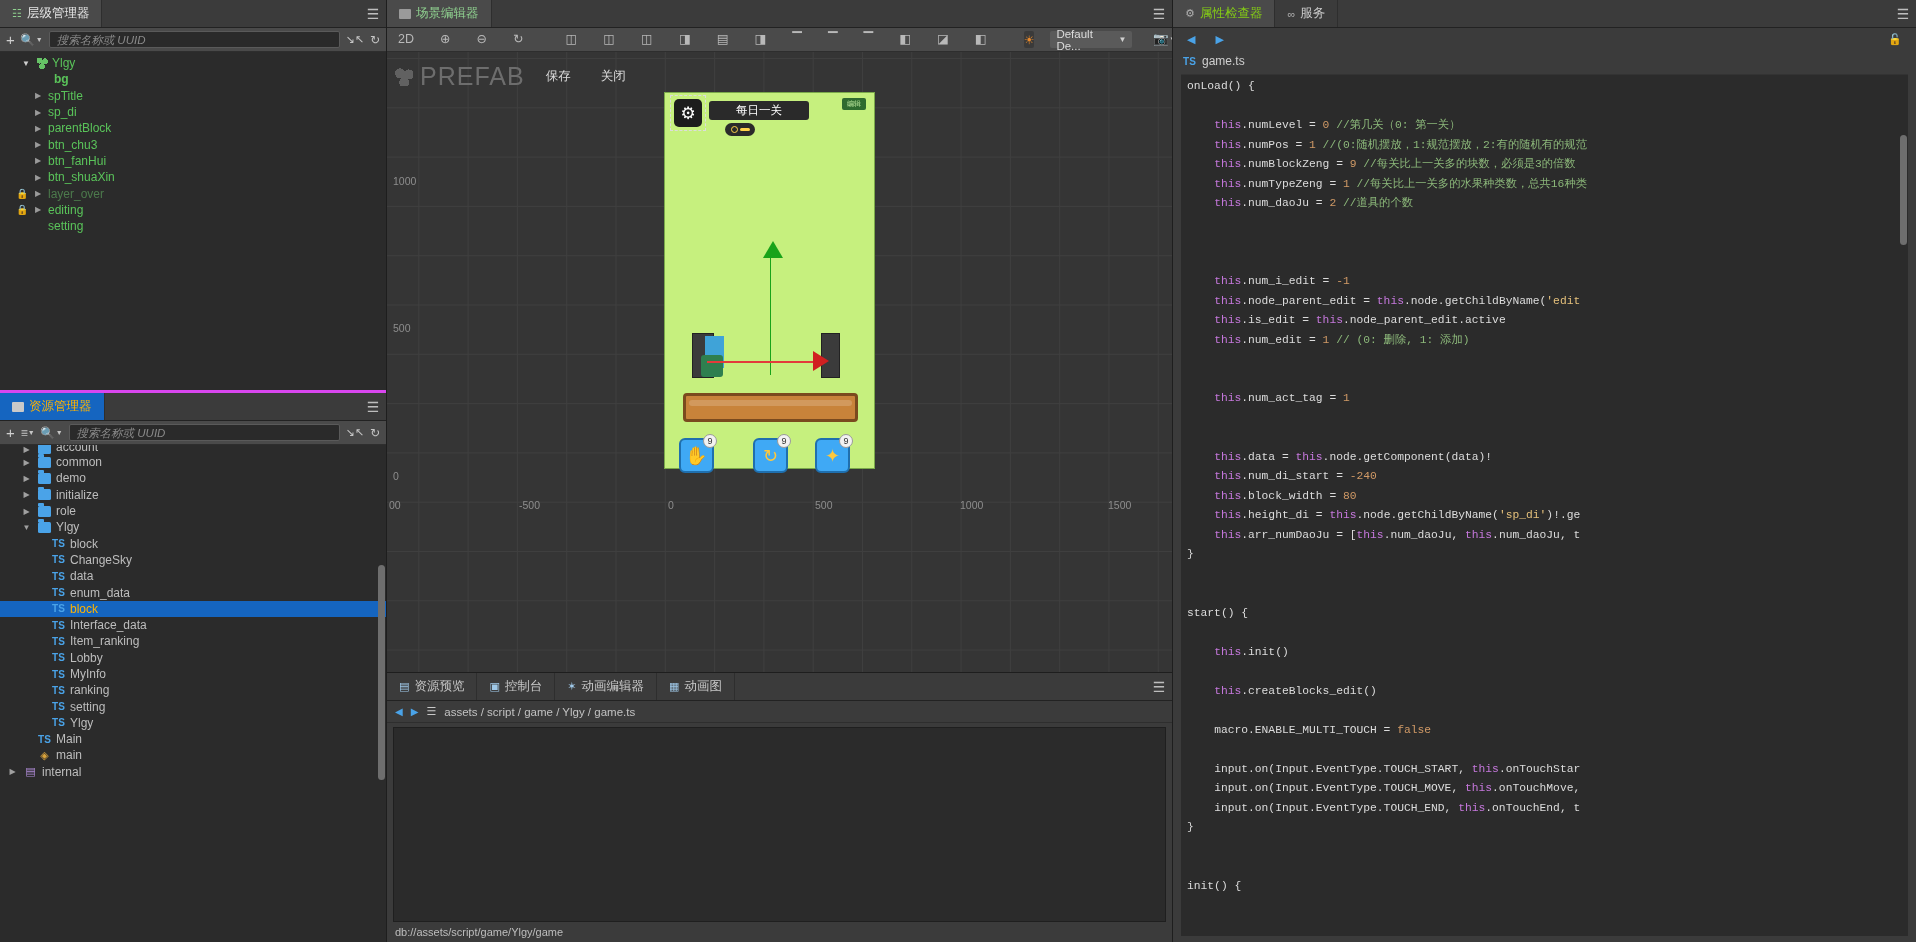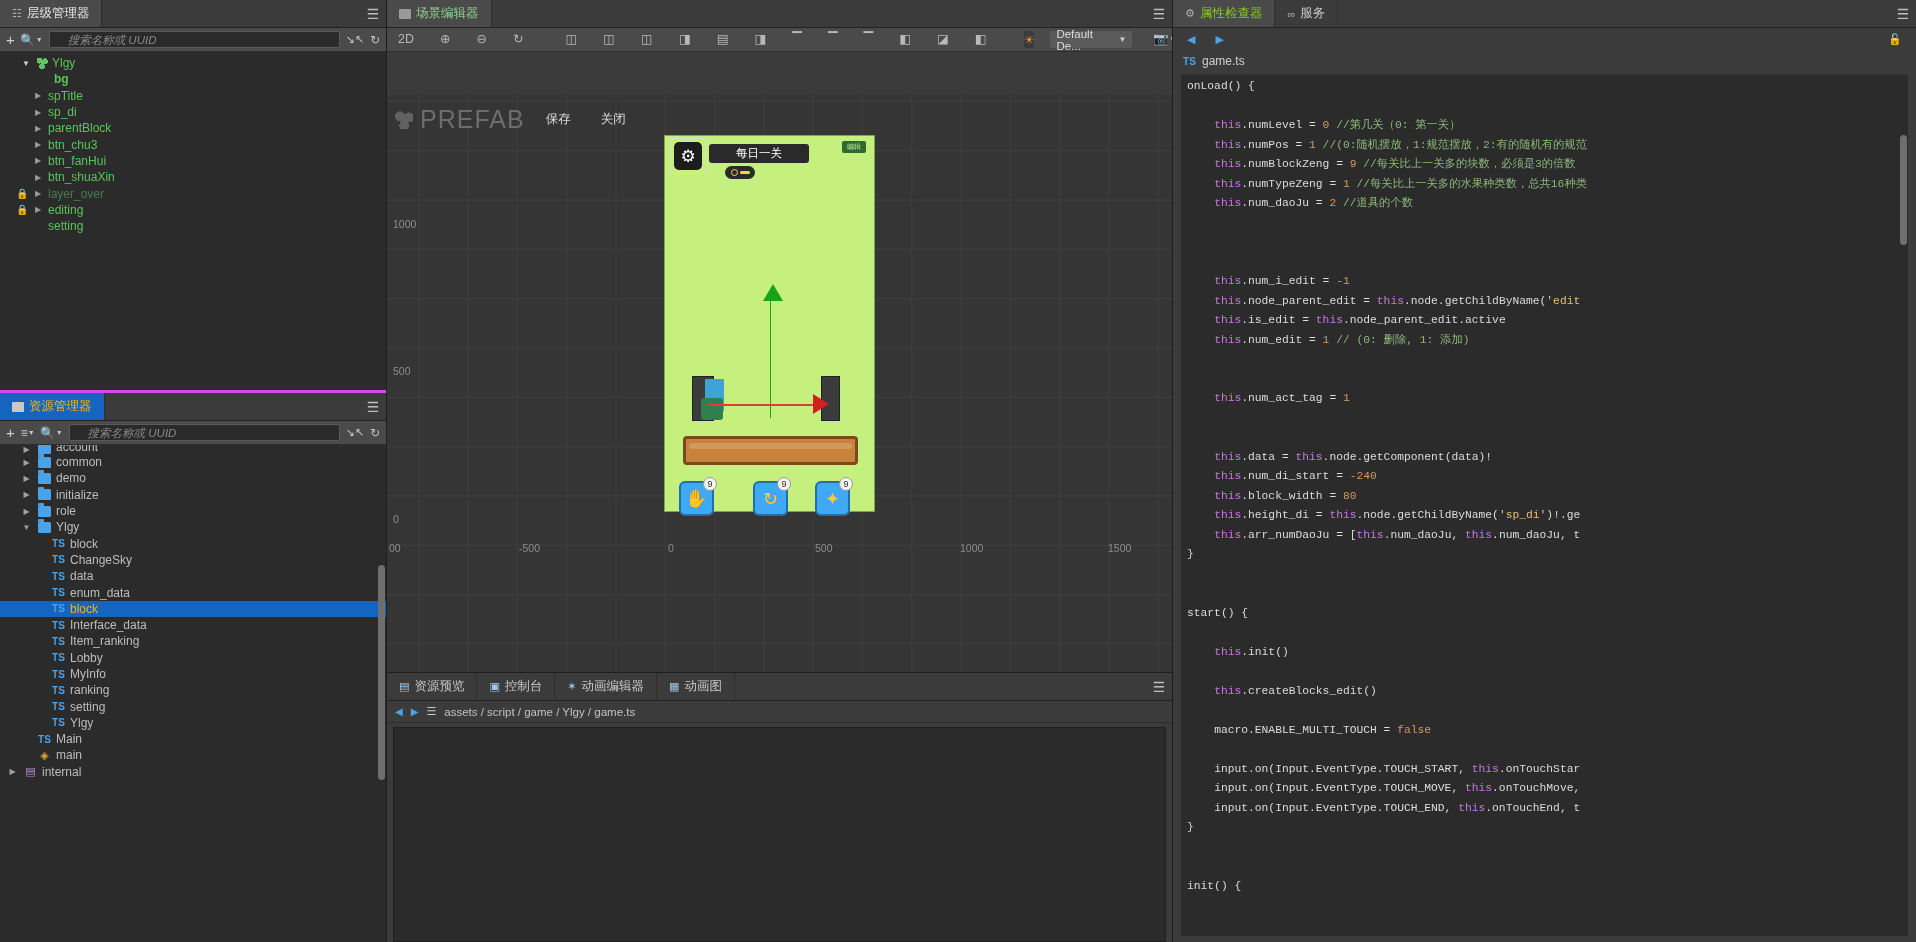--- a/index.html
+++ b/index.html
@@ -35,21 +35,21 @@
     color: #bdbdbd; font-size: 14px; background: #3b3b3b;
   }
 
   .toolrow {
     height: 24px; background: #4a4a4a; display: flex; align-items: center;
     gap: 6px; padding: 0 6px; border-bottom: 1px solid #2e2e2e;
   }
   .tbtn { color: #c5c5c5; font-size: 14px; line-height: 1; cursor: default; display:flex; align-items:center;}
   .searchbox {
     flex: 1; height: 17px; background: #2a2a2a; border: 1px solid #5a5a5a;
-    border-radius: 2px; display: flex; align-items: center; padding: 0 18px;
+    border-radius: 2px; display: flex; align-items: center; padding: 0 7px;
   }
   .searchbox input {
     width: 100%; background: transparent; border: none; outline: none;
     color: #bbb; font-style: italic; font-size: 11.5px;
     font-family: "Liberation Sans", sans-serif;
   }
   .searchbox input::placeholder { color: #8a8a8a; font-style: italic; }
 
   
   .leftcol { width: 386px; height: 942px; display: flex; flex-direction: column; background: #2b2b2b; }
@@ -120,21 +120,20 @@
   .caret { font-size: 8px; color:#d0d0d0; }
 
   .viewport {
     flex: 1; position: relative; overflow: hidden;
     background-color: #353535;
     background-image:
       linear-gradient(to right, #3f3f3f 1px, transparent 1px),
       linear-gradient(to bottom, #3f3f3f 1px, transparent 1px);
     background-size: 49.3px 49.3px;
     background-position: -18px 6px;
-    margin-top: 43px;
   }
   .prefab-banner {
     position:absolute; left: 8px; top: 10px; display:flex; align-items:center; gap:12px;
   }
   .prefab-word {
     font-size: 25px; color:#6d6d6d; letter-spacing:1px; display:flex; align-items:center; gap:7px;
     font-family:"Liberation Sans", sans-serif;
   }
   .pf-cube { width:18px;height:18px;position:relative;display:inline-block;opacity:.75;}
   .pf-cube::before{content:"";position:absolute;inset:0;
@@ -590,20 +589,23 @@
           <div class="tab-fill"></div>
         <div class="hamburger">☰</div>
       </div>
       <div class="breadcrumb">
         <span class="bc-arrow">◀</span>
         <span class="bc-arrow">▶</span>
         <span style="color:#c9c9c9;font-size:11px;">☰</span>
         <span>assets / script / game / Ylgy / game.ts</span>
       </div>
       <div class="dockbody"></div>
+      <div class="statusbar">
+        <span>db://assets/script/game/Ylgy/game</span>
+      </div>
     </div>
   </div>
 
   <div class="rightcol">
     <div class="tabbar" id="inspector-tabbar">
       <div class="tab active">
           <span style="color: rgb(176, 176, 176); font-size: 11px;">⚙</span>
           <span class="tab-label" style="color: #84cc16;">属性检查器</span>
         </div>
         <div class="tab">

